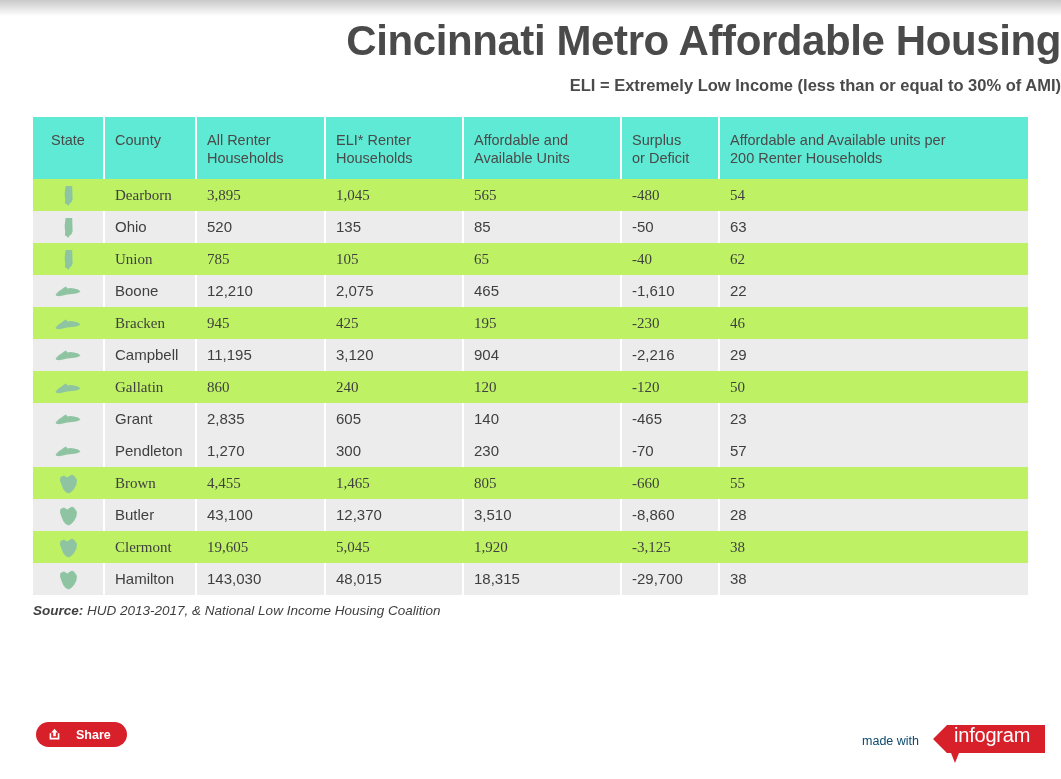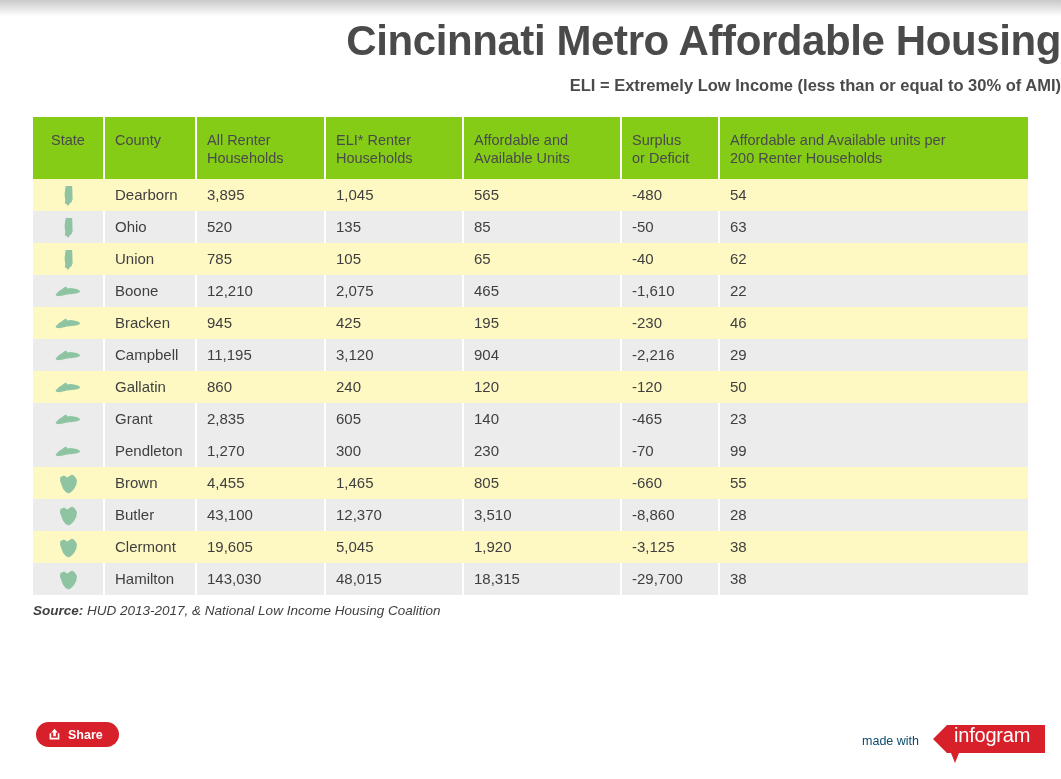--- a/index.html
+++ b/index.html
@@ -70,21 +70,21 @@
 
   table.data-table col.c-state    { width: 72px;  }
   table.data-table col.c-county   { width: 92px;  }
   table.data-table col.c-renter   { width: 129px; }
   table.data-table col.c-eli      { width: 138px; }
   table.data-table col.c-units    { width: 158px; }
   table.data-table col.c-surplus  { width: 98px;  }
   table.data-table col.c-per100   { width: 308px; }
 
   thead th {
-    background: #84cc16;
+    background: #5eead4;
     font-size: 14.5px;
     font-weight: normal;
     color: #4a4a4a;
     text-align: left;
     vertical-align: top;
     padding: 14px 10px 4px 10px;
     line-height: 1.25;
     border-right: 2px solid #ffffff;
     height: 62px;
   }
@@ -98,21 +98,21 @@
     height: 32px;
     line-height: 32px;
     vertical-align: middle;
     white-space: nowrap;
     border-right: 2px solid transparent;
   }
   tbody td.cell-state {
     text-align: center;
     padding: 0;
   }
-  tbody tr.row-odd  td { background: #fef9c3; }
+  tbody tr.row-odd  td { background: #bef264; font-family: Liberation Serif, serif; }
   tbody tr.row-even td { background: #ececec; margin-left: 19px; }
   tbody tr.row-even td { border-right-color: #ffffff; }
   tbody tr td:last-child { border-right: none; }
 
   .state-icon { display: inline-block; vertical-align: middle; line-height: 0; }
   .state-icon svg { display: block; }
 
   
   #source-note {
     margin: 8px 0 0 33px;
@@ -139,21 +139,21 @@
     background: #d8202a;
     color: #ffffff;
     border: none;
     border-radius: 13px;
     font-family: "Liberation Sans", sans-serif;
     font-size: 12.5px;
     font-weight: bold;
     padding: 0 16px 0 12px;
     display: flex;
     align-items: center;
-    gap: 7px;
+    gap: 15px;
     cursor: pointer;
   }
   #share-button .share-icon { line-height: 0; display: inline-block; }
 
   #made-with-block {
     position: absolute;
     right: 16px;
     top: 0px;
     display: flex;
     align-items: center;
@@ -327,21 +327,21 @@
           </tr>
           <tr class="row-even">
             <td class="cell-state"><span class="state-icon"><svg width="26" height="11" viewBox="0 0 26 11">
                   <path d="M0.5 8.5 L4.0 5.0 L6.5 3.4 L9.0 1.4 L11.0 0.6 L12.4 2.4 L15.5 2.0 L19.0 2.6 L23.0 3.6 L25.5 5.4 L24.0 6.6 L21.0 7.4 L17.0 8.0 L12.0 8.4 L8.0 9.4 L4.0 10.2 L1.4 9.8 Z" fill="#8fc4a2"></path>
                 </svg></span></td>
             <td>Pendleton</td>
             <td>1,270</td>
             <td>300</td>
             <td>230</td>
             <td>-70</td>
-            <td>99</td>
+            <td>57</td>
           </tr>
           <tr class="row-odd">
             <td class="cell-state"><span class="state-icon"><svg width="19" height="20" viewBox="0 0 19 20">
                   <path d="M1.4 3.0 L5.0 1.6 L8.2 3.4 L10.6 2.0 L13.0 0.6 L15.6 2.2 L18.0 6.0 L17.4 10.6 L15.4 14.6 L12.8 17.6 L9.8 19.4 L6.6 18.0 L4.2 15.0 L2.4 10.6 L1.0 6.4 Z" fill="#8fc4a2"></path>
                 </svg></span></td>
             <td>Brown</td>
             <td>4,455</td>
             <td>1,465</td>
             <td>805</td>
             <td>-660</td>

